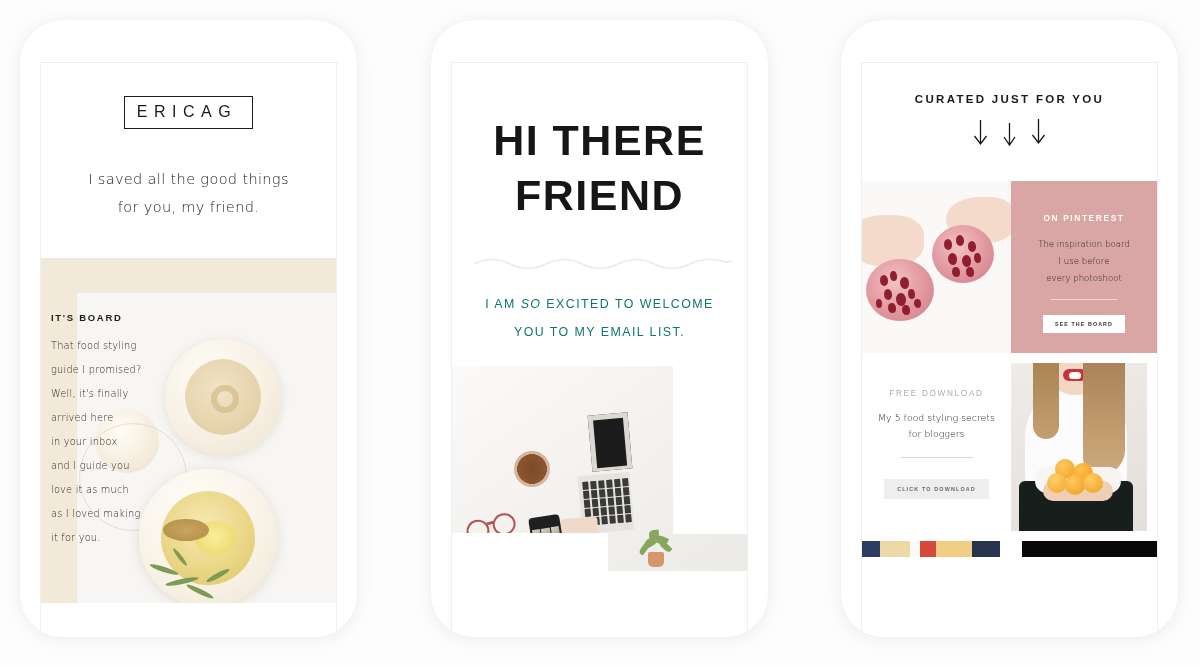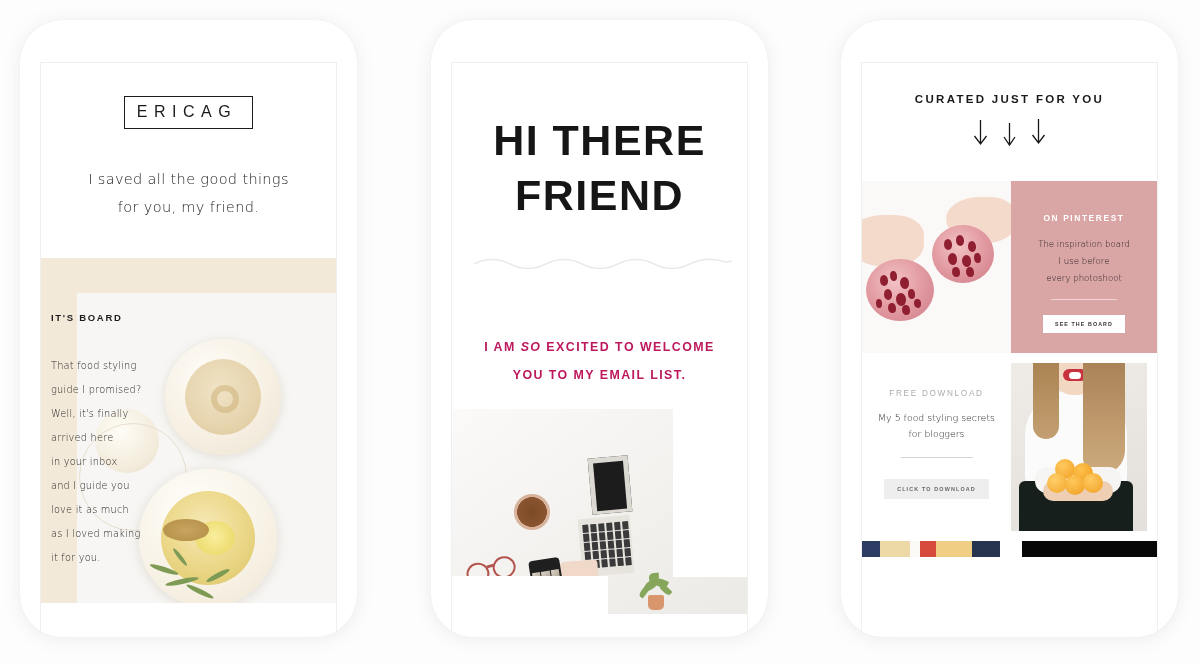--- a/index.html
+++ b/index.html
@@ -95,21 +95,21 @@
     width: 118px;
     z-index: 3;
   }
   .p1-kicker {
     font-size: 9.5px;
     font-weight: 700;
     letter-spacing: 1.7px;
     color: #1c1c1c;
   }
   .p1-body {
-    margin-top: 31px;
+    margin-top: 11px;
     font-family: "DejaVu Sans", sans-serif;
     font-size: 9.8px;
     font-weight: 300;
     color: #2a2a2a;
     line-height: 2.45;
     letter-spacing: 0.2px;
   }
 
   
   .bowl { position: absolute; border-radius: 50%; }
@@ -165,25 +165,25 @@
   .p2-h1 {
     margin-top: 50px;
     font-size: 43px;
     font-weight: 700;
     letter-spacing: 1.5px;
     color: #161616;
     line-height: 1.28;
   }
   .wavy { margin: 34px auto 0 auto; width: 258px; height: 12px; display: block; }
   .p2-sub {
-    margin-top: 64px;
+    margin-top: 21px;
     font-size: 12.4px;
-    font-weight: 700;
+    font-weight: 400;
     letter-spacing: 1.45px;
-    color: #be185d;
+    color: #0f766e;
     line-height: 2.28;
   }
   .p2-sub .ital { font-style: italic; }
   .p2-photo {
     position: relative;
     margin: 19px 0 0 0;
     height: 205px;
     overflow: hidden;
     background: #f4f3f1;
   }

